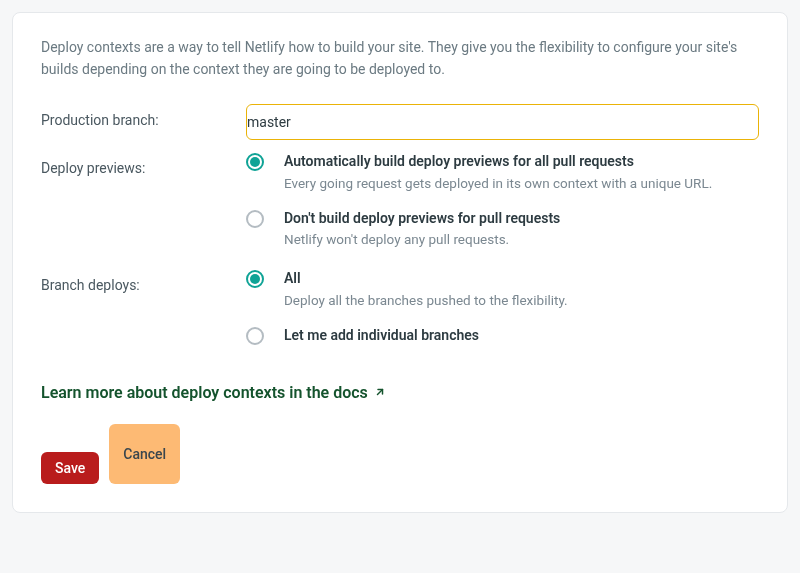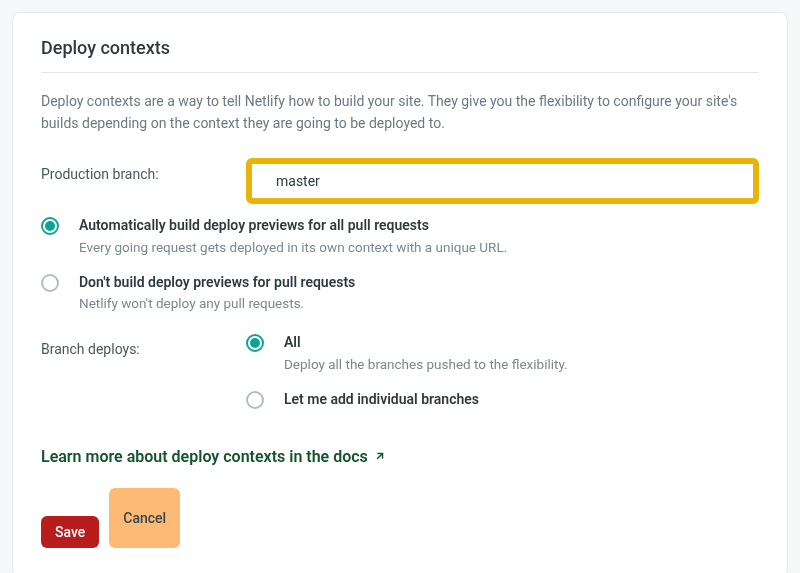--- a/index.html
+++ b/index.html
@@ -42,22 +42,22 @@
       flex-shrink: 0;
       color: #4a5860;
       padding-top: 8px;
       font-size: 14px;
     }
     .form-control {
       flex: 1;
     }
     .text-input {
       width: 100%;
-      padding: 9px 24px;
-      border: 6px solid #eab308;
+      padding: 9px 0;
+      border: 1px solid #eab308;
       border-radius: 6px;
       font-size: 14px;
       color: #2d3b41;
       font-family: inherit;
     }
     .radio-option {
       display: flex;
       align-items: flex-start;
       gap: 20px;
       margin-bottom: 16px;
@@ -129,33 +129,33 @@
     }
     .btn-secondary {
       background: #fdba74;
       color: #3a464d;
     }
   </style>
 </head>
 <body>
 
 <div class="panel">
-  <div class="panel-title">Deploy contexts</div>
   <p class="description">Deploy contexts are a way to tell Netlify how to build your site. They give you the flexibility to configure your site's builds depending on the context they are going to be deployed to.</p>
 
   
   <div class="form-row">
     <div class="form-label">Production branch:</div>
     <div class="form-control">
       <input type="text" class="text-input" value="master" style="">
     </div>
   </div>
 
   
   <div class="form-row section-gap">
+    <div class="form-label">Deploy previews:</div>
     <div class="form-control">
       <div class="radio-option">
         <div class="radio-circle selected"></div>
         <div class="radio-body">
           <div class="radio-label">Automatically build deploy previews for all pull requests</div>
           <div class="radio-sub">Every going request gets deployed in its own context with a unique URL.</div>
         </div>
       </div>
       <div class="radio-option">
         <div class="radio-circle"></div>

